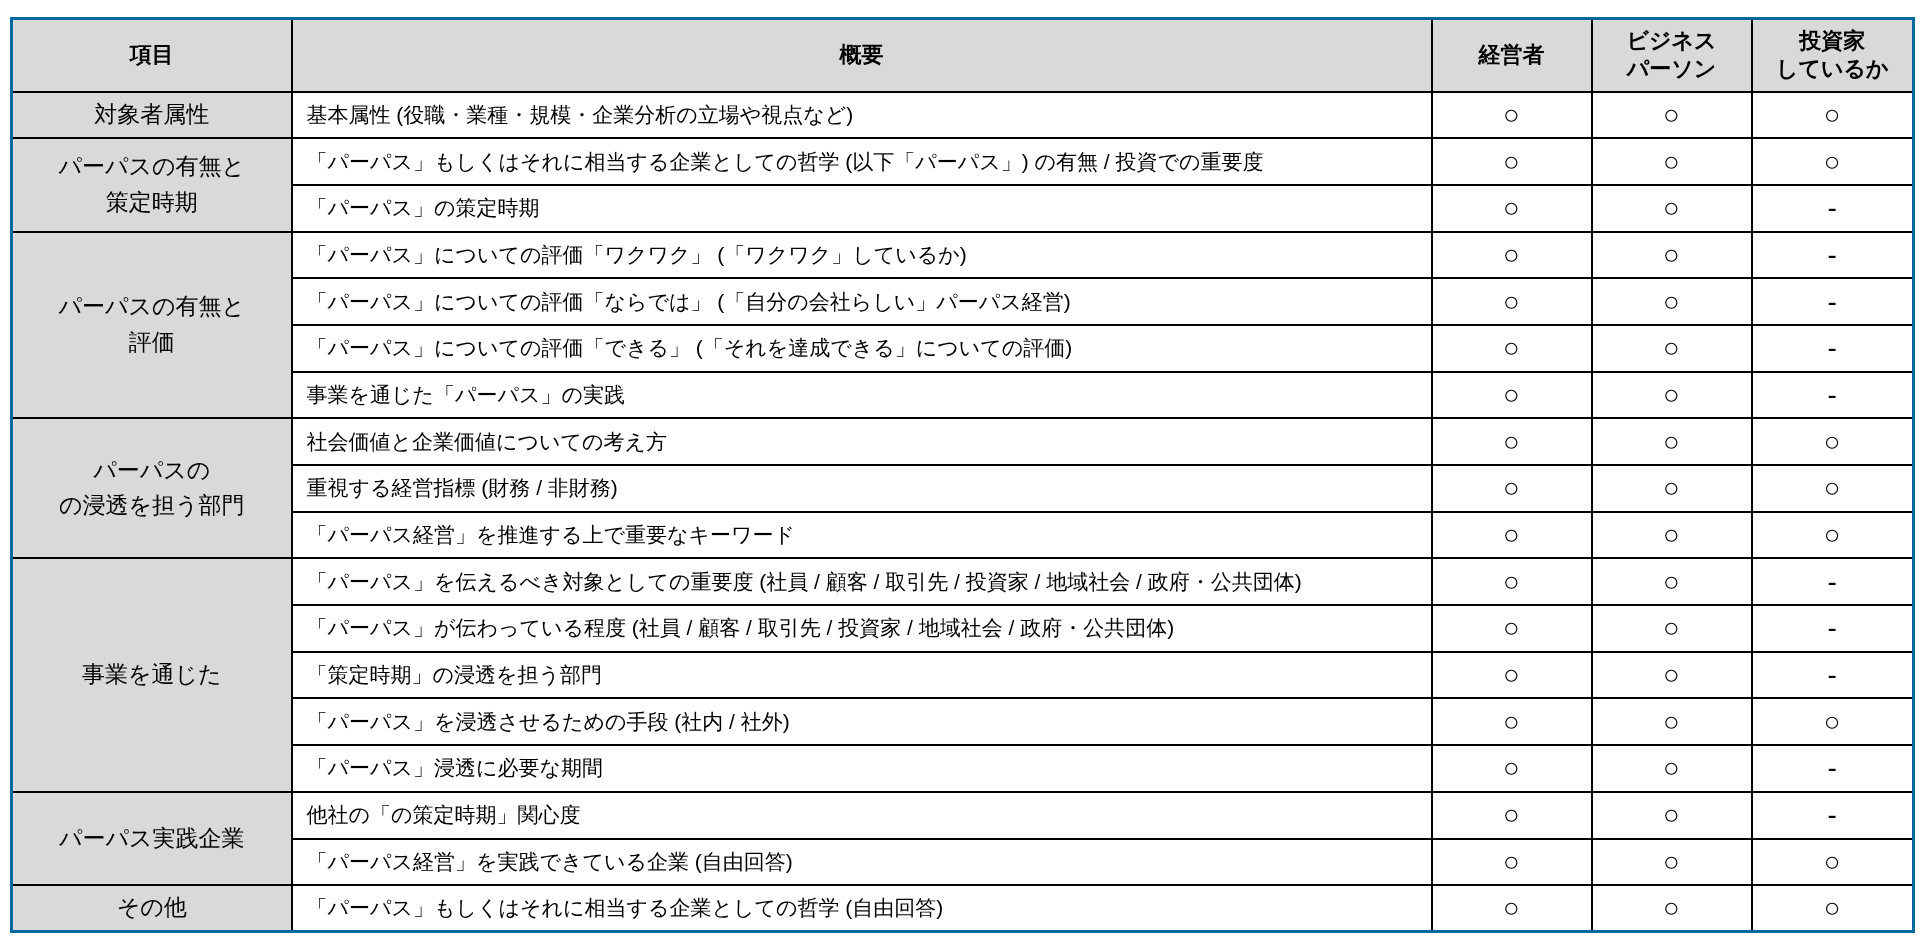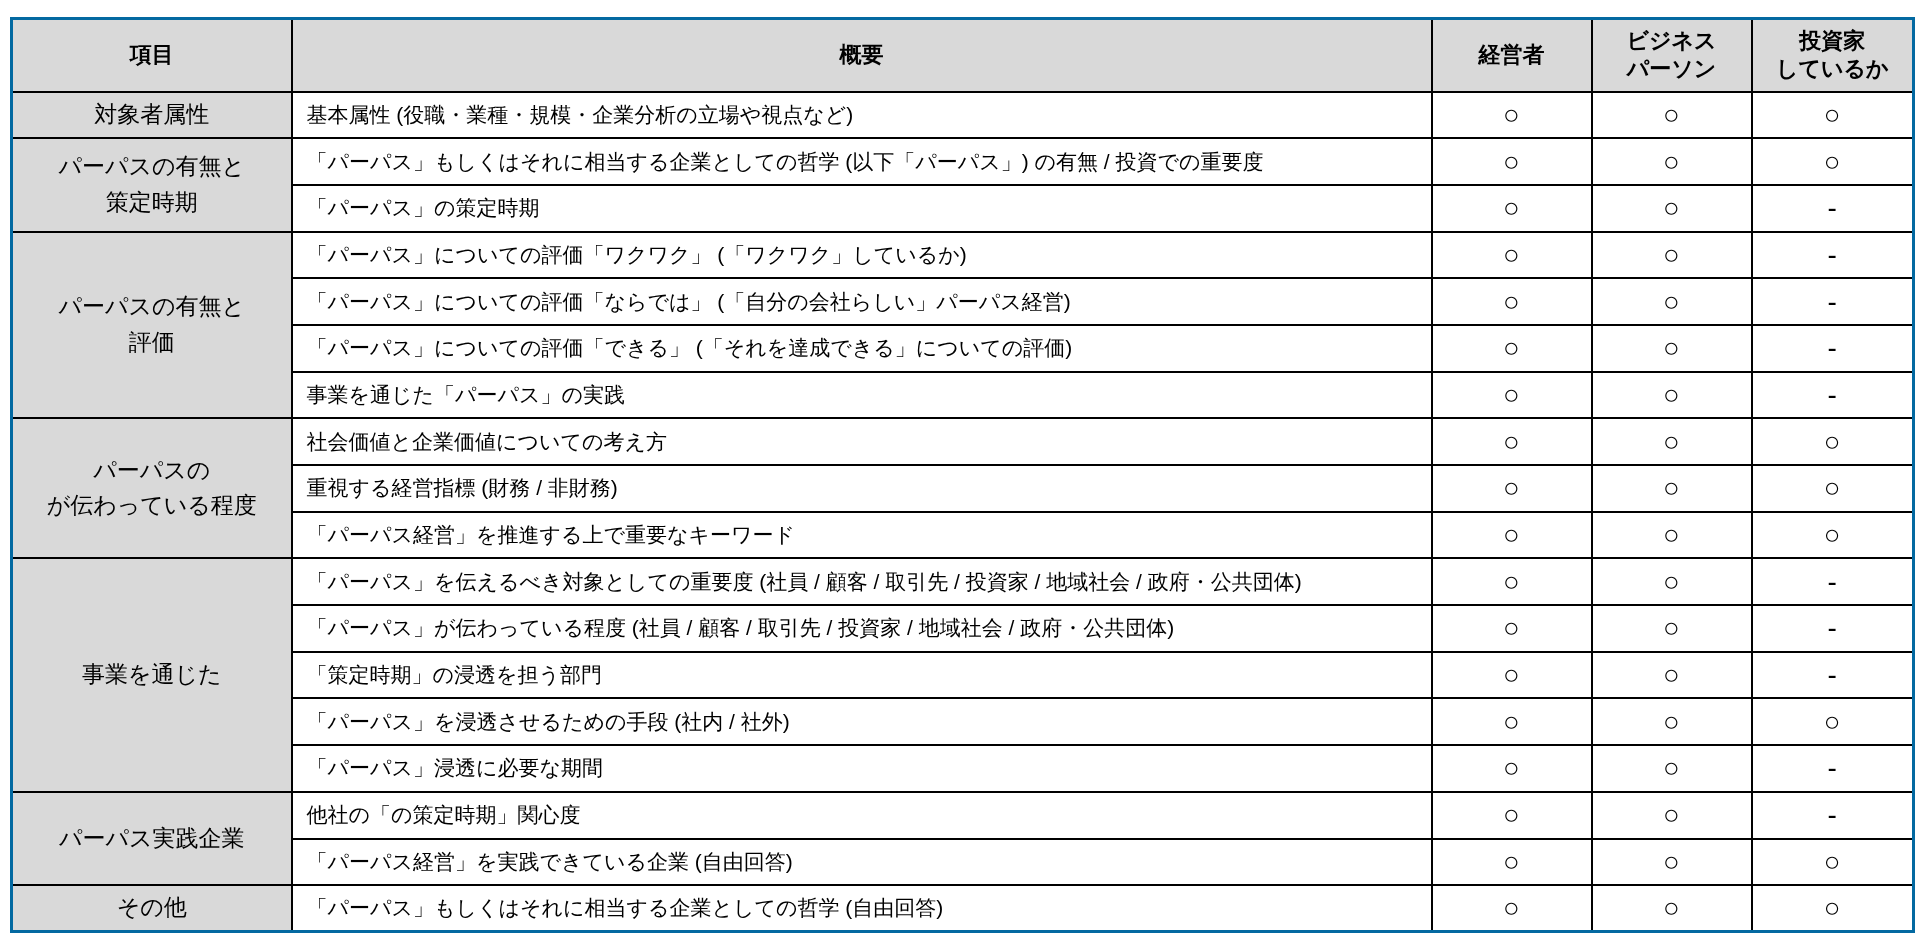--- a/index.html
+++ b/index.html
@@ -132,21 +132,21 @@
     </tr>
     <tr>
       <td class="summary">事業を通じた「パーパス」の実践</td>
       <td class="mark">○</td>
       <td class="mark">○</td>
       <td class="mark">-</td>
     </tr>
 
     <tr>
       <th class="group" rowspan="3">パーパスの
-が伝わっている程度</th>
+の浸透を担う部門</th>
       <td class="summary">社会価値と企業価値についての考え方</td>
       <td class="mark">○</td>
       <td class="mark">○</td>
       <td class="mark">○</td>
     </tr>
     <tr>
       <td class="summary">重視する経営指標 (財務 / 非財務)</td>
       <td class="mark">○</td>
       <td class="mark">○</td>
       <td class="mark">○</td>

